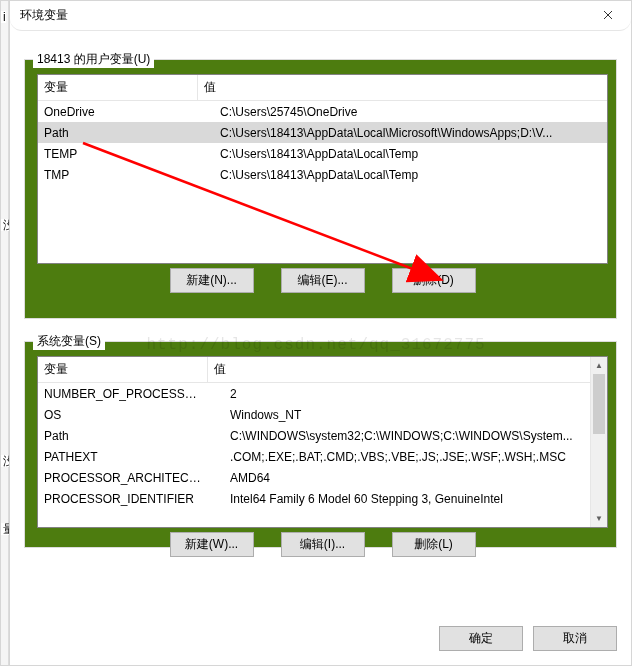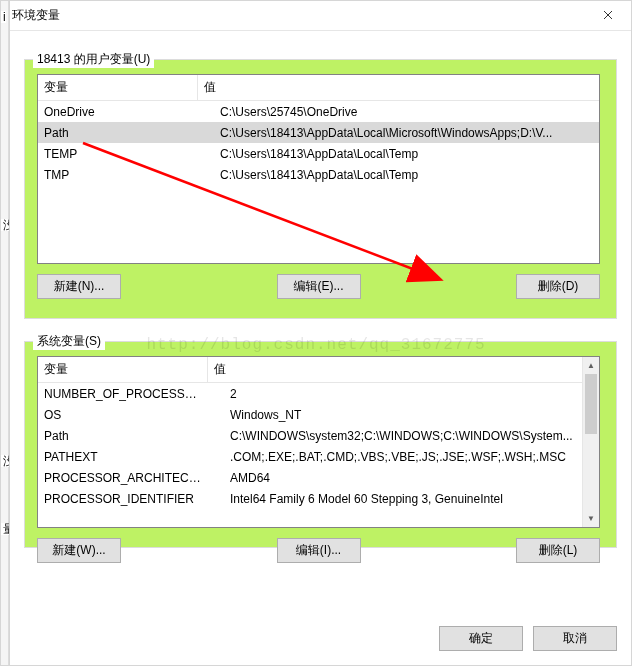--- a/index.html
+++ b/index.html
@@ -21,43 +21,44 @@
     inset: 0;
     border: 1px solid #d6d6d6;
     background: #fff;
   }
   .titlebar {
     height: 30px;
     border-bottom: 1px solid #e6e6e6;
     display: flex;
     align-items: center;
     justify-content: space-between;
-    padding-left: 2px;
+    padding-left: 10px;
+    border-radius: 12px;
   }
   .titlebar .title-text { font-size: 12px; color: #000; }
   .titlebar .close-btn {
     width: 46px; height: 30px;
     display: flex; align-items: center; justify-content: center;
     color: #555;
   }
   .titlebar .close-btn svg { width: 10px; height: 10px; }
 
   .dialog-body {
     position: absolute;
     top: 30px; left: 0; right: 0; bottom: 0;
     padding: 10px 14px 12px 14px;
   }
 
   
   .group {
     border: 1px solid #dcdcdc;
     margin-top: 14px;
-    padding: 14px 16px 12px 12px;
+    padding: 14px 8px 12px 12px;
     position: relative;
-    background: #bef264;
+    background: #4d7c0f;
   }
   .group-label {
     position: absolute;
     top: -9px;
     left: 8px;
     background: #fff;
     padding: 0 4px;
     font-size: 12px;
     color: #000;
   }
@@ -124,23 +125,23 @@
   .scroll-track { flex: 1 1 auto; background: #f0f0f0; position: relative; }
   .scroll-thumb {
     position: absolute; left: 2px; right: 2px;
     top: 0; height: 60px;
     background: #cdcdcd;
   }
 
   
   .button-row {
     display: flex;
-    justify-content: space-between;
+    justify-content: center;
     gap: 27px;
-    margin-top: 10px;
+    margin-top: 4px;
   }
   .win-btn {
     min-width: 84px;
     height: 25px;
     border: 1px solid #adadad;
     background: #e1e1e1;
     color: #000;
     font-family: inherit;
     font-size: 12px;
     padding: 0 10px;

